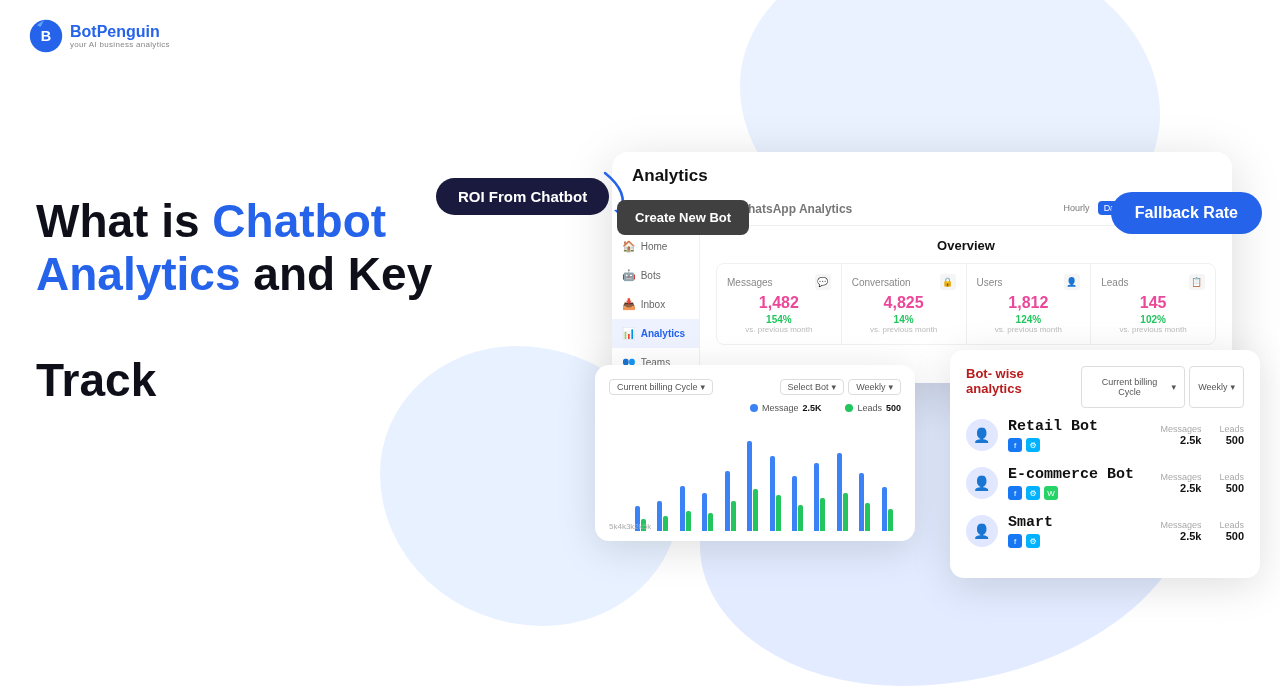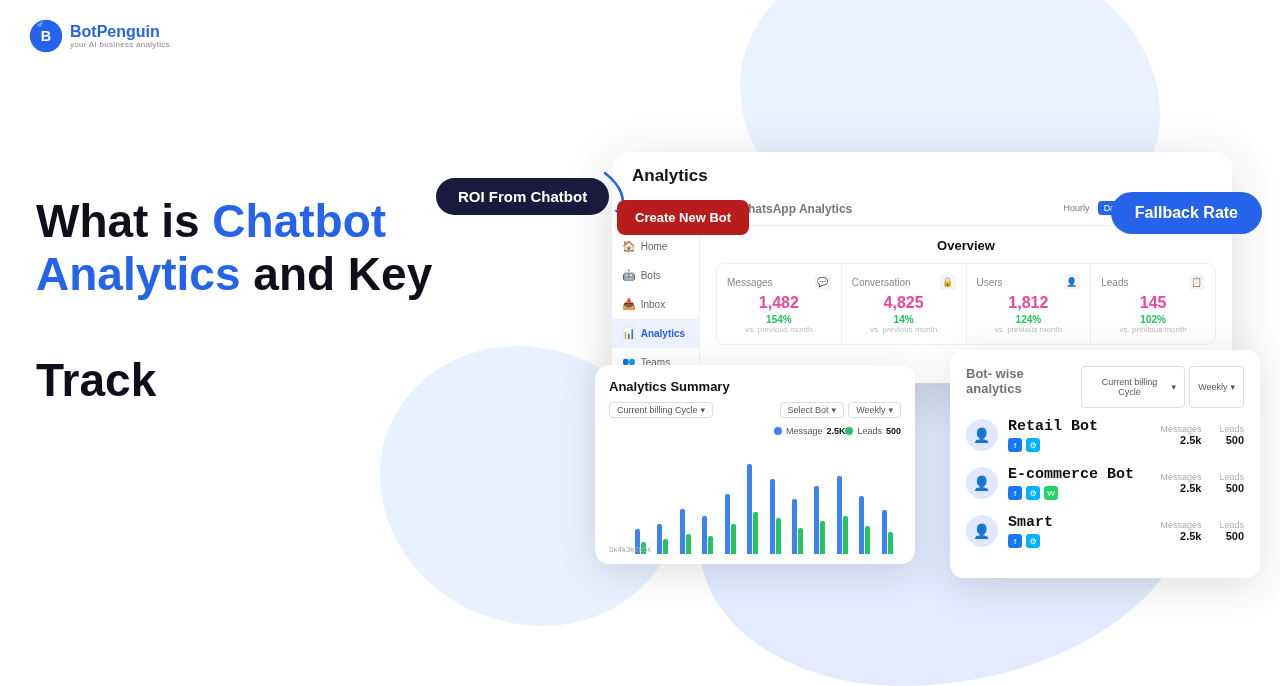--- a/index.html
+++ b/index.html
@@ -132,21 +132,21 @@
       font-weight: 700;
       z-index: 20;
       white-space: nowrap;
     }
 
     
     .create-btn {
       position: absolute;
       left: 617px;
       top: 200px;
-      background: #b91c1c;
+      background: #404040;
       color: #fff;
       border-radius: 8px;
       padding: 10px 18px;
       font-size: 13px;
       font-weight: 600;
       z-index: 25;
       cursor: pointer;
       border: none;
       white-space: nowrap;
     }
@@ -159,21 +159,21 @@
       width: 310px;
       background: #fff;
       border-radius: 14px;
       box-shadow: 0 8px 40px rgba(0,0,0,0.13);
       z-index: 16;
       padding: 16px 16px 16px 16px;
     }
     .botwise-title {
       font-size: 13px;
       font-weight: 700;
-      color: #737373;
+      color: #b91c1c;
       margin-bottom: 12px;
     }
     .botwise-header-row {
       display: flex;
       justify-content: space-between;
       margin-bottom: 10px;
     }
     .botwise-filter-btn {
       font-size: 9px;
       padding: 3px 8px;
@@ -276,21 +276,21 @@
       border-radius: 4px;
       background: #fff;
       color: #555;
       cursor: pointer;
       display: flex;
       align-items: center;
       gap: 3px;
     }
     .chart-legend {
       display: flex;
-      gap: 0;
+      gap: 24px;
       margin-bottom: 8px;
       justify-content: flex-end;
     }
     .legend-item {
       display: flex;
       align-items: center;
       gap: 4px;
       font-size: 9px;
       color: #555;
     }
@@ -621,21 +621,20 @@
             <div class="dw-stat-change">102%</div>
             <div class="dw-stat-prev">vs. previous month</div>
           </div>
         </div>
       </div>
     </div>
   </div>
 </div>
 
 <div class="summary-card">
-  <div class="summary-title">Analytics Summary</div>
   <div class="summary-controls">
     <button class="summary-filter-btn">
       <span>Current billing Cycle</span>
       <span>▾</span>
     </button>
     <div style="display:flex;gap:4px;">
       <button class="summary-filter-btn">
         <span>Select Bot</span>
         <span>▾</span>
       </button>

